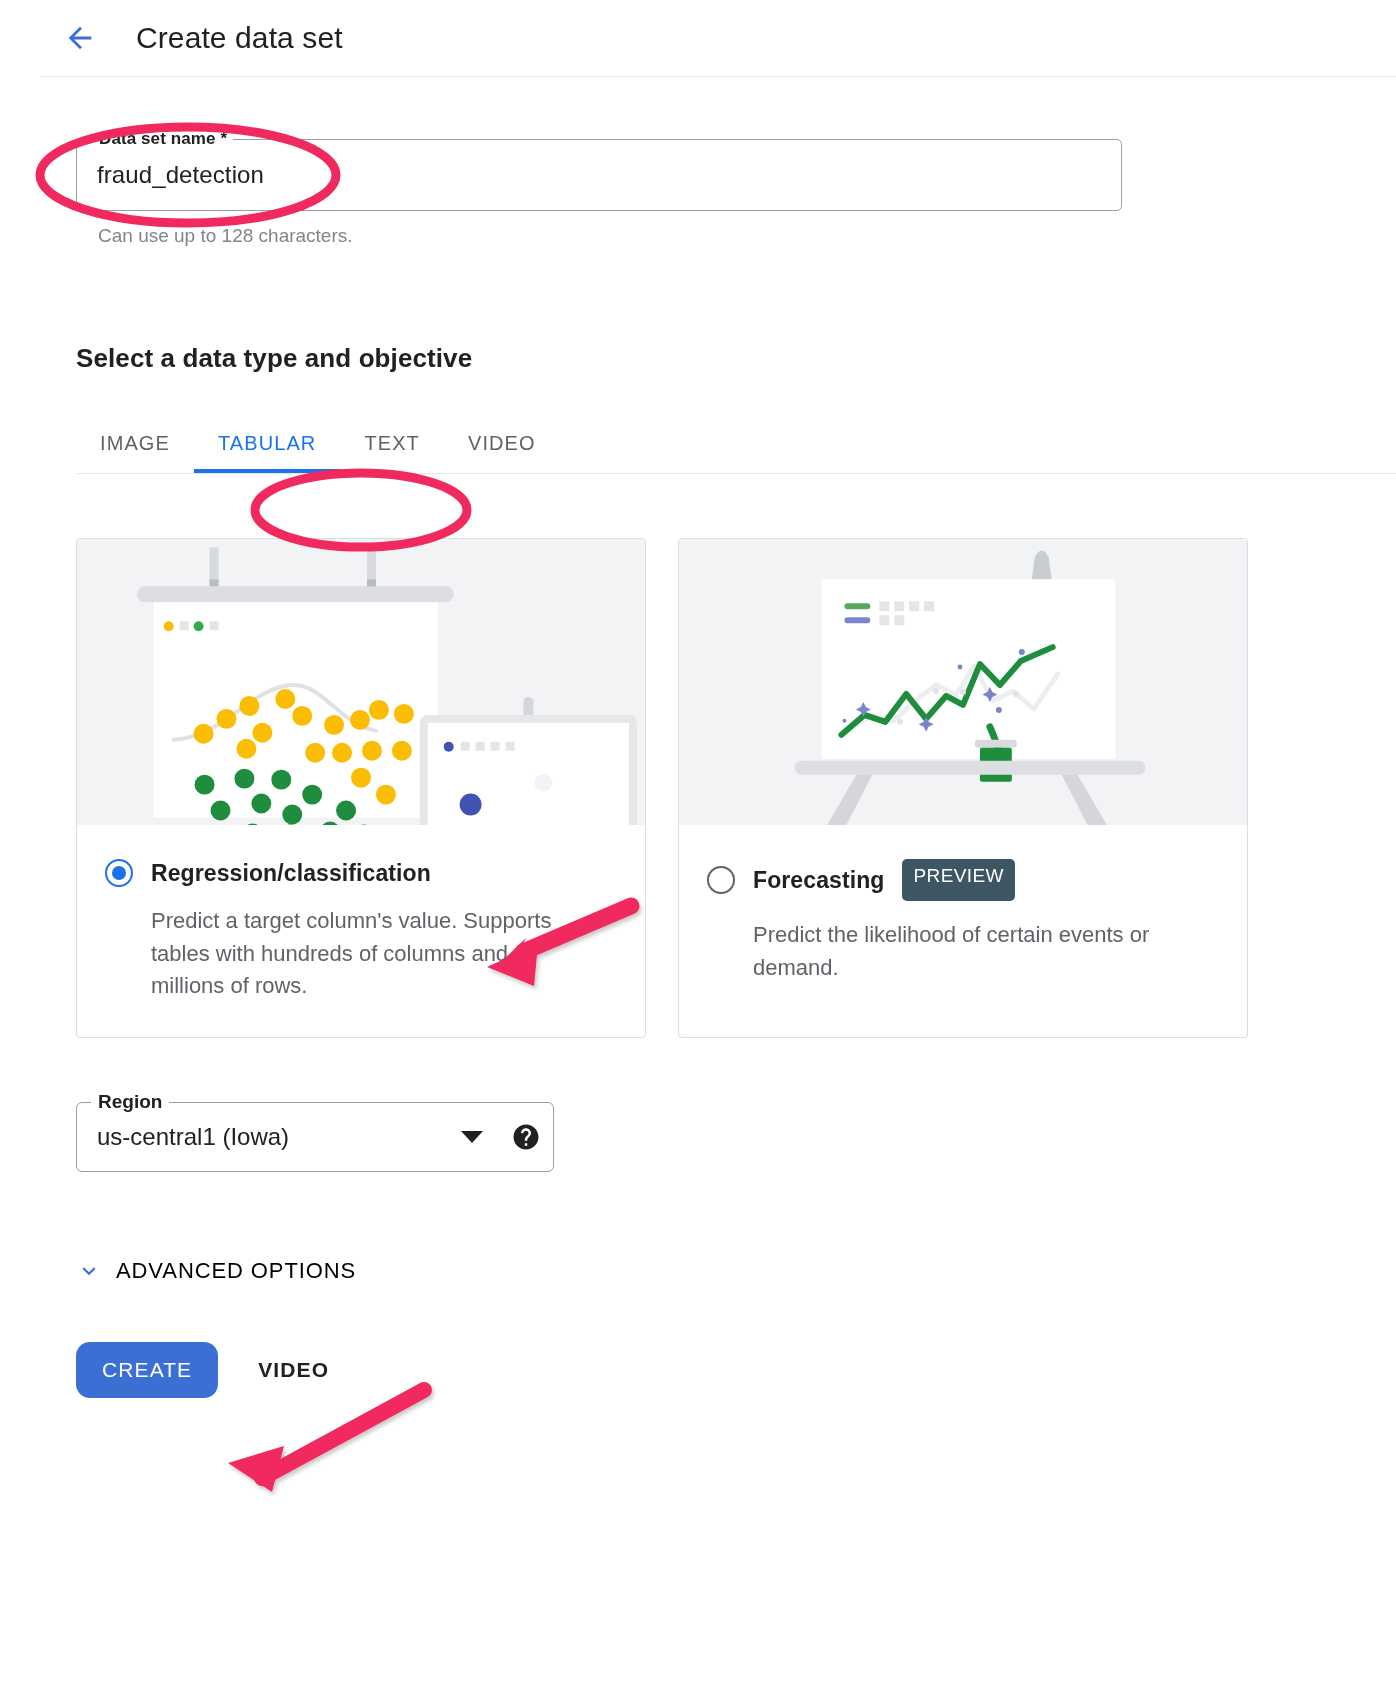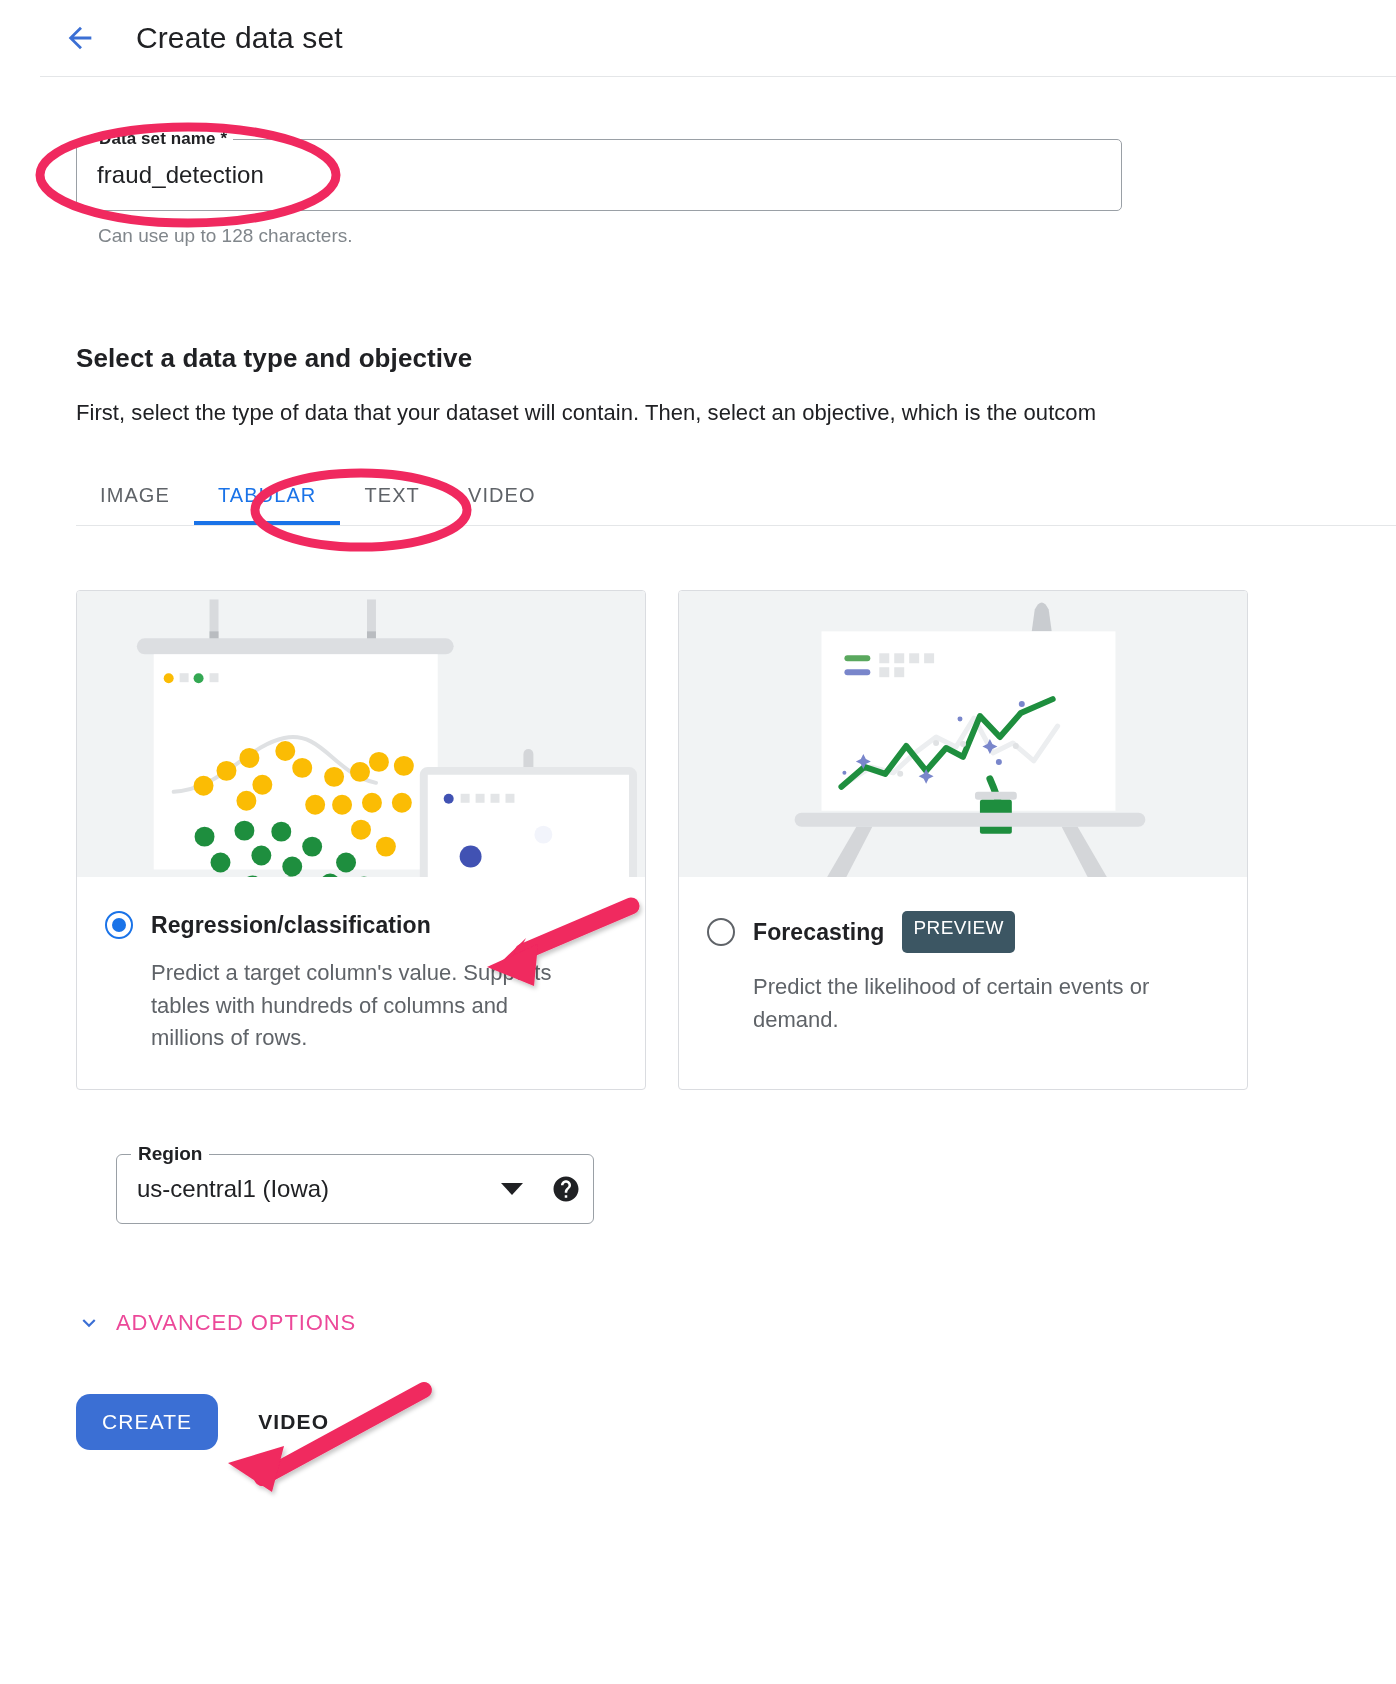--- a/index.html
+++ b/index.html
@@ -205,21 +205,20 @@
   .select {
     position: relative;
     width: 478px;
     height: 70px;
     border: 1px solid #9aa0a6;
     border-radius: 6px;
     display: flex;
     align-items: center;
     padding: 0 20px;
     cursor: pointer;
-    margin-left: 40px;
   }
   .select .legend {
     position: absolute;
     top: -12px; left: 14px;
     background: #ffffff;
     padding: 0 7px;
     font-size: 19px;
     font-weight: 700;
     color: #202124;
   }
@@ -243,21 +242,21 @@
 
   
   .adv {
     margin-top: 86px;
     display: inline-flex;
     align-items: center;
     gap: 14px;
     cursor: pointer;
   }
   .adv-label {
-    color: #ec4899;
+    color: #000000;
     font-size: 22px;
     font-weight: 500;
     letter-spacing: .9px;
     text-align: center;
   }
 
   
   .actions {
     margin-top: 54px;
     display: flex;
@@ -318,21 +317,20 @@
   <div class="field-wrap">
     <div class="outlined">
       <span class="legend">Data set name *</span>
       <span class="value">fraud_detection</span>
     </div>
     <div class="hint">Can use up to 128 characters.</div>
   </div>
 
   
   <div class="section-title">Select a data type and objective</div>
-  <div class="section-desc">First, select the type of data that your dataset will contain. Then, select an objective, which is the outcom</div>
 
   
   <div class="tabs">
     <div class="tab">IMAGE</div>
     <div class="tab active">TABULAR</div>
     <div class="tab">TEXT</div>
     <div class="tab">VIDEO</div>
   </div>
 
   

